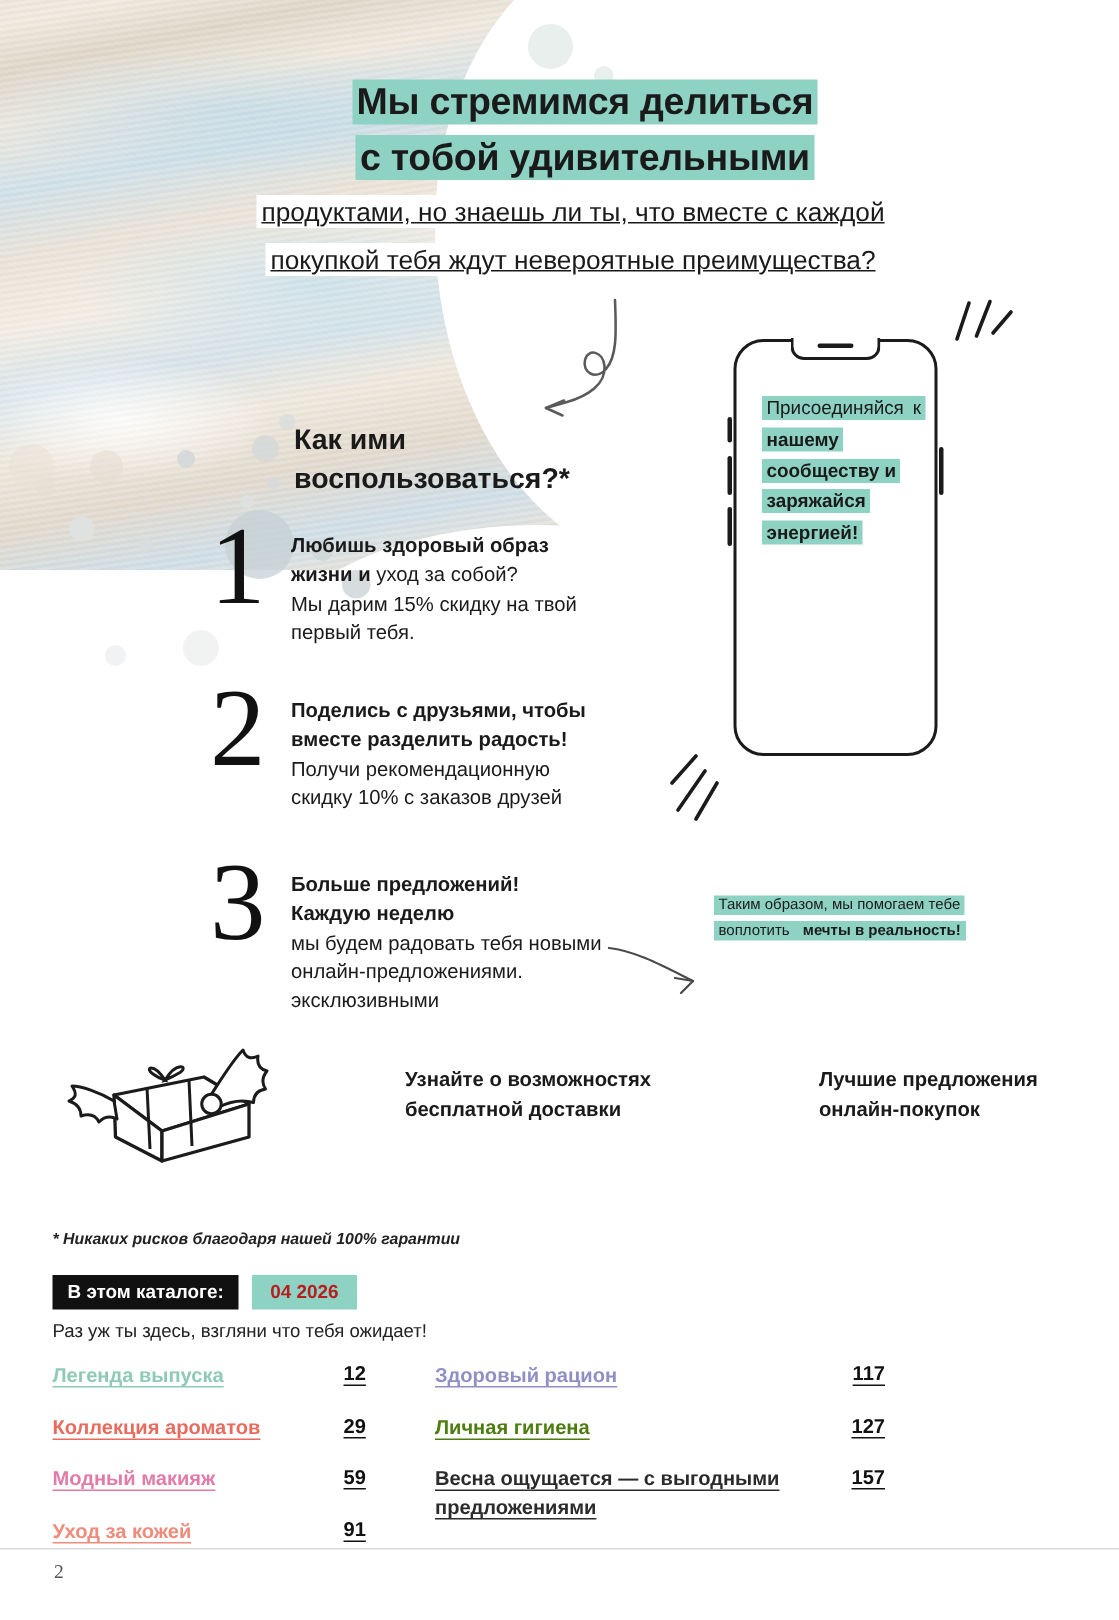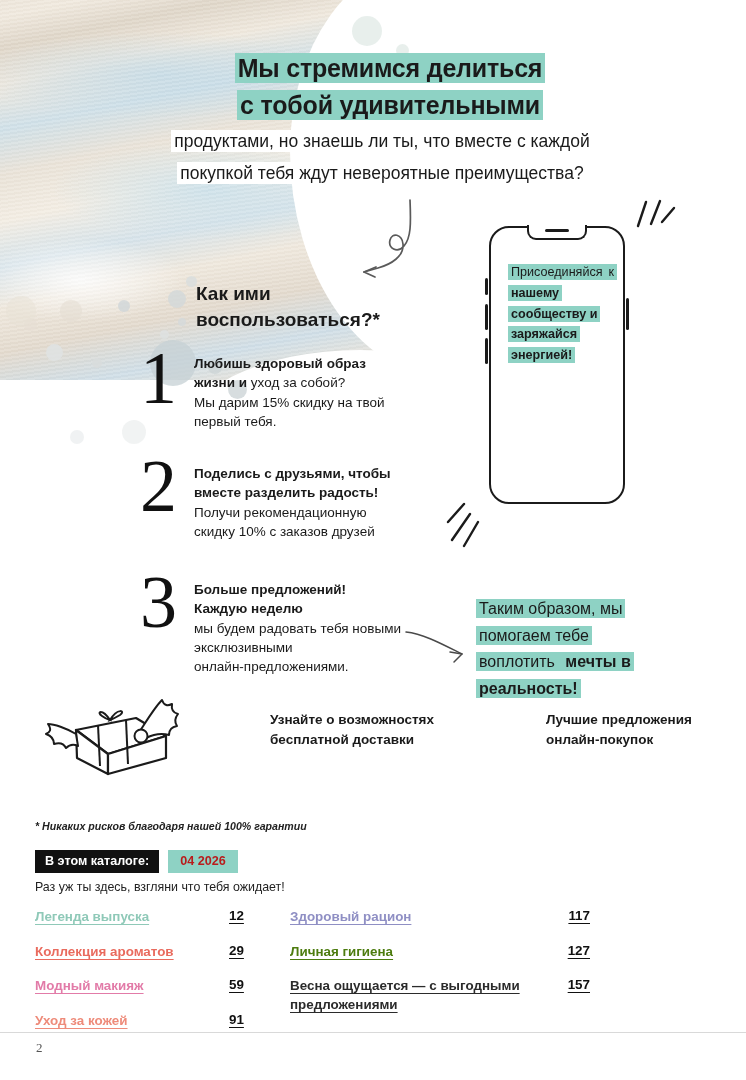--- a/index.html
+++ b/index.html
@@ -45,21 +45,21 @@
     background:#fff; border-radius:50%;
   }
   .swatch-mask3 {
     position:absolute; right:-120px; top:-40px; width:300px; height:420px;
     background:#fff; border-radius:50% 0 0 60%;
   }
   .bubble { position:absolute; border-radius:50%; }
 
   
   .hl { background:#8ed2c4; box-decoration-break: clone; -webkit-box-decoration-break: clone; padding:1px 3px; }
-  .wb { background:#ffffff; box-decoration-break: clone; -webkit-box-decoration-break: clone; padding:1px 3px; }
+  .wb { background:#ffffff; box-decoration-break: clone; -webkit-box-decoration-break: clone; padding:1px 3px;text-decoration:underline; }
   b, strong { font-weight:700; }
 
   
   #headline { position:absolute; left:140px; top:52px; width:500px; text-align:center; }
   #headline .l1, #headline .l2 {
     font-size:25px; font-weight:700; letter-spacing:-.2px; line-height:1.34;
     display:block; margin:0 0 3px 0;
   }
   #headline .l1 span, #headline .l2 span { display:inline; }
   #sub { position:absolute; left:132px; top:128px; width:500px; text-align:center; }
@@ -96,21 +96,21 @@
   .speaker { position:absolute; left:50%; top:3px; transform:translateX(-50%); width:24px; height:2.6px; background:#1b1b1b; border-radius:2px; }
   .btn-side { position:absolute; left:-4.2px; width:3.4px; background:#1b1b1b; border-radius:2px; }
   .btn-side.b1 { top:52px; height:17px; }
   .btn-side.b2 { top:78px; height:26px; }
   .btn-side.b3 { top:112px; height:26px; }
   .btn-side.r1 { left:auto; right:-4.2px; top:72px; height:32px; }
   #phone-text { position:absolute; left:19px; top:36px; width:104px; font-size:12.6px; line-height:1.65; }
   #phone-text span { display:inline; }
 
   
-  #callout { position:absolute; left:476px; top:596px; width:172px; font-size:16px; line-height:1.66; }
+  #callout { position:absolute; left:476px; top:596px; width:172px; font-size:10px; line-height:1.66; }
 
   
   .caption { position:absolute; font-size:13.5px; font-weight:700; line-height:1.5; }
   #cap1 { left:270px; top:710px; width:200px; }
   #cap2 { left:546px; top:710px; width:180px; }
 
   
   #footnote { position:absolute; left:35px; top:820px; font-size:10.6px; font-style:italic; font-weight:700; color:#222; }
   #badge-row { position:absolute; left:35px; top:850px; display:flex; align-items:stretch; }
   #badge-dark { background:#111; color:#fff; font-size:12.6px; font-weight:700; padding:4px 10px 5px 10px; }
@@ -204,22 +204,22 @@
     <span class="t">скидку 10% с заказов друзей</span>
   </div>
 </div>
 
 <div class="step" id="step3">
   <div class="num">3</div>
   <div class="step-body">
     <span class="t"><b>Больше предложений!</b></span>
     <span class="t"><b>Каждую неделю</b></span>
     <span class="t">мы будем радовать тебя новыми</span>
+    <span class="t">онлайн-предложениями.</span>
     <span class="t">эксклюзивными</span>
-    <span class="t">онлайн-предложениями.</span>
   </div>
 </div>
 
 <svg style="position:absolute;left:404px;top:630px;" width="66" height="34" viewBox="0 0 66 34">
   <path d="M2 2 C20 4, 38 14, 58 24" fill="none" stroke="#4a4a4a" stroke-width="1.5" stroke-linecap="round"></path>
   <path d="M58 24 L46 22 M58 24 L50 32" fill="none" stroke="#4a4a4a" stroke-width="1.5" stroke-linecap="round"></path>
 </svg>
 
 <svg style="position:absolute;left:634px;top:196px;" width="44" height="40" viewBox="0 0 44 40">
   <path d="M4 30 L12 6 M17 28 L26 5 M28 26 L40 12" fill="none" stroke="#1b1b1b" stroke-width="2.4" stroke-linecap="round"></path>

